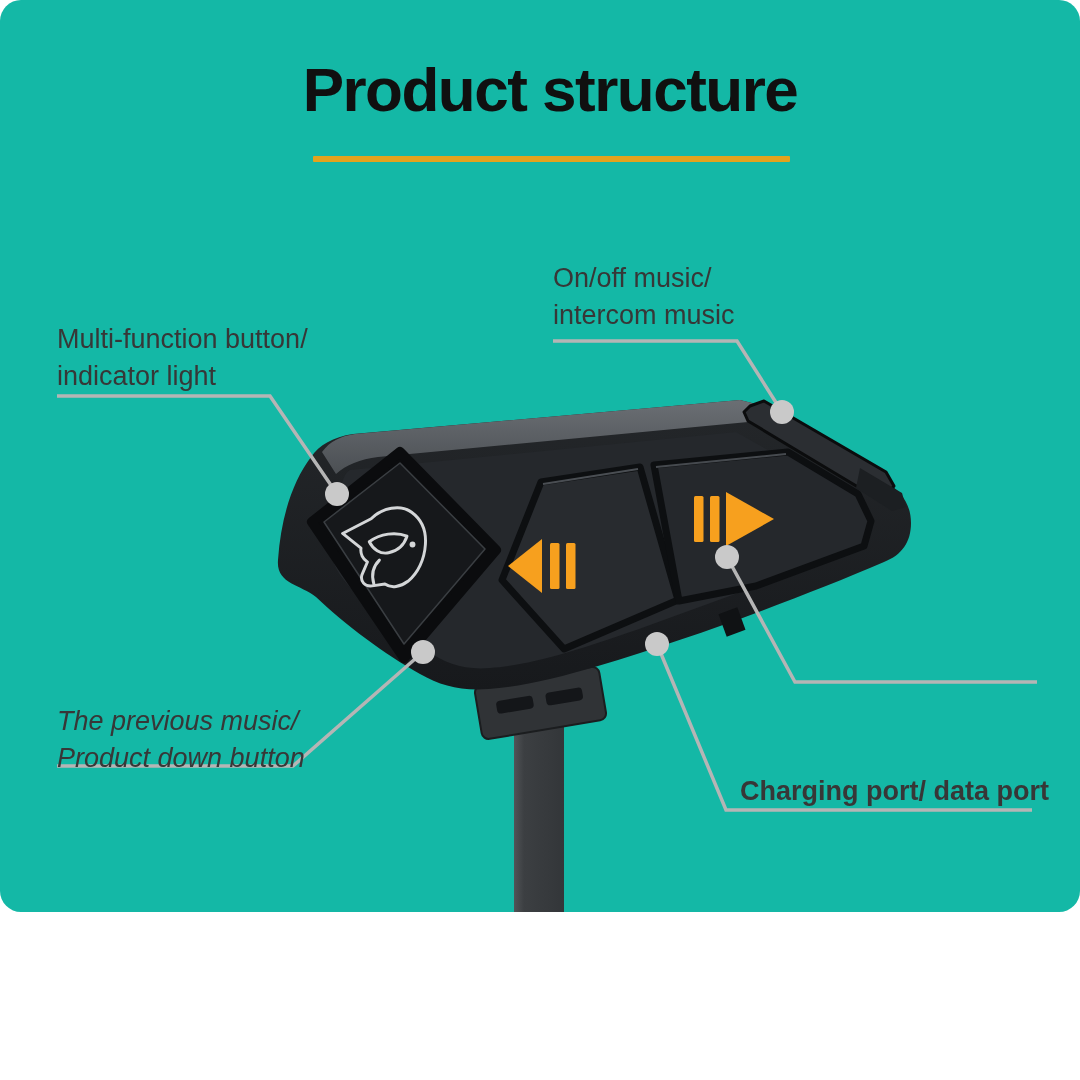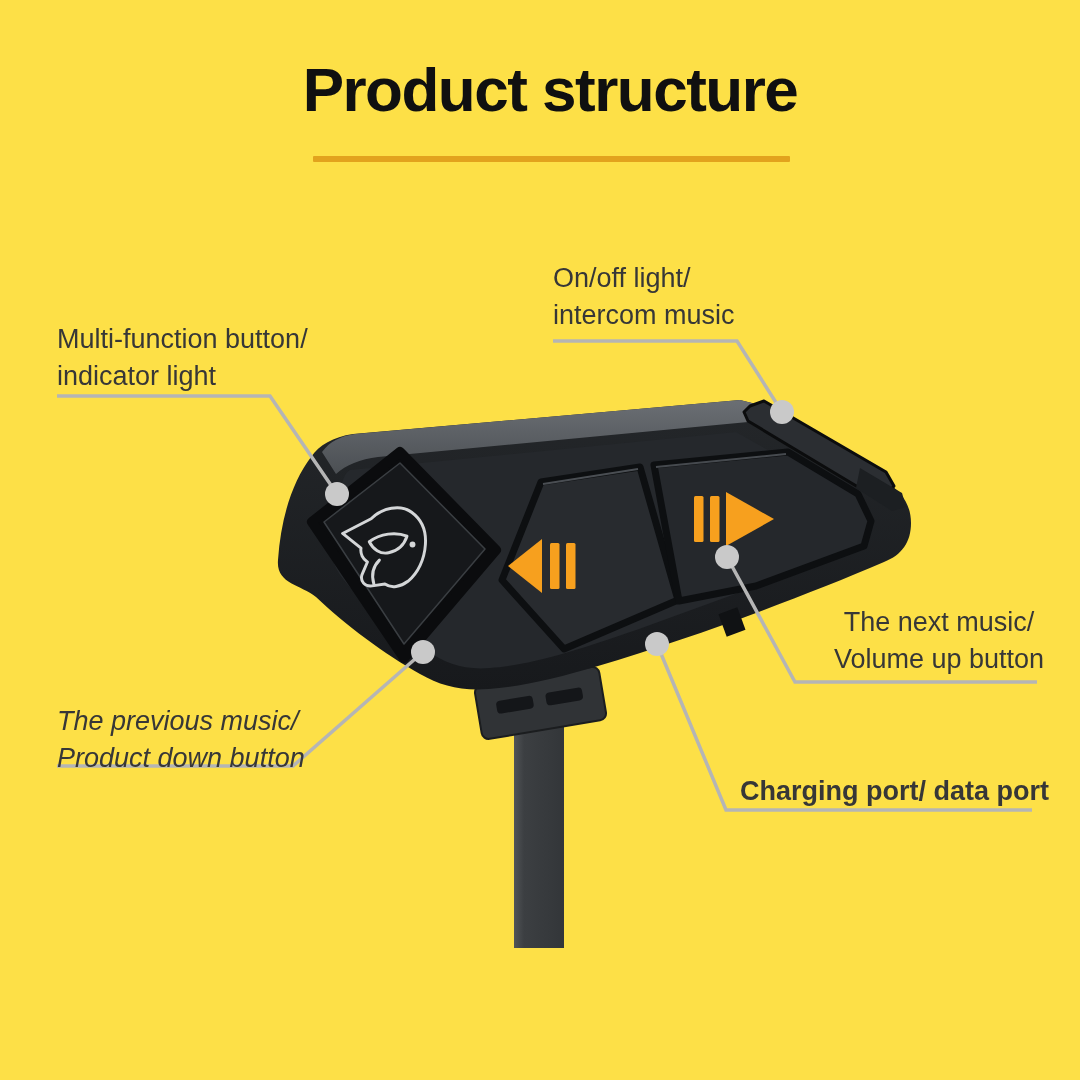--- a/index.html
+++ b/index.html
@@ -1,18 +1,18 @@
 <!DOCTYPE html>
 <html style="--accent-underline: #E2A31D; --icon-orange: #F7A01E; --callout-gray: #B5B5B5; --dot-gray: #C9C9C9; --device-dark: #1D2023; --label-text: #373737; --title-text: #101010;"><head>
 <meta charset="utf-8">
 <style>
   html,body{margin:0;padding:0;background:#ffffff;}
   .stage{
-    position:relative;width:1080px;height:1080px;overflow:hidden;
-    background:#fde047;font-family:"Liberation Sans",sans-serif;
+    position:relative;width:1080px;height:912px;overflow:hidden;
+    background:#14b8a6;font-family:"Liberation Sans",sans-serif;border-radius:21px;
   }
   .title-wrap{position:absolute;left:10px;top:58px;width:1080px;text-align:center;}
   .title{
     font-size:62px;font-weight:bold;letter-spacing:-1.5px;color:#101010;
     line-height:64px;margin:0;
   }
   .title-underline{
     position:absolute;left:313px;top:156px;width:477px;height:6px;
     background:var(--accent-underline,#e2a31d);border-radius:1px;
   }
@@ -150,28 +150,24 @@
       <circle cx="657" cy="644" r="12"></circle>
     </g>
   </svg>
 
   <div class="lbl lbl-multi">
     <div>Multi-function button/</div>
     <div>indicator light</div>
   </div>
 
   <div class="lbl lbl-onoff">
-    <div>On/off light/</div>
+    <div>On/off music/</div>
     <div>intercom music</div>
   </div>
 
-  <div class="lbl lbl-next">
-    <div>The next music/</div>
-    <div>Volume up button</div>
-  </div>
 
   <div class="lbl lbl-prev">
     <div>The previous music/</div>
     <div>Product down button</div>
   </div>
 
   <div class="lbl lbl-charging">
     <div>Charging port/ data port</div>
   </div>
 

